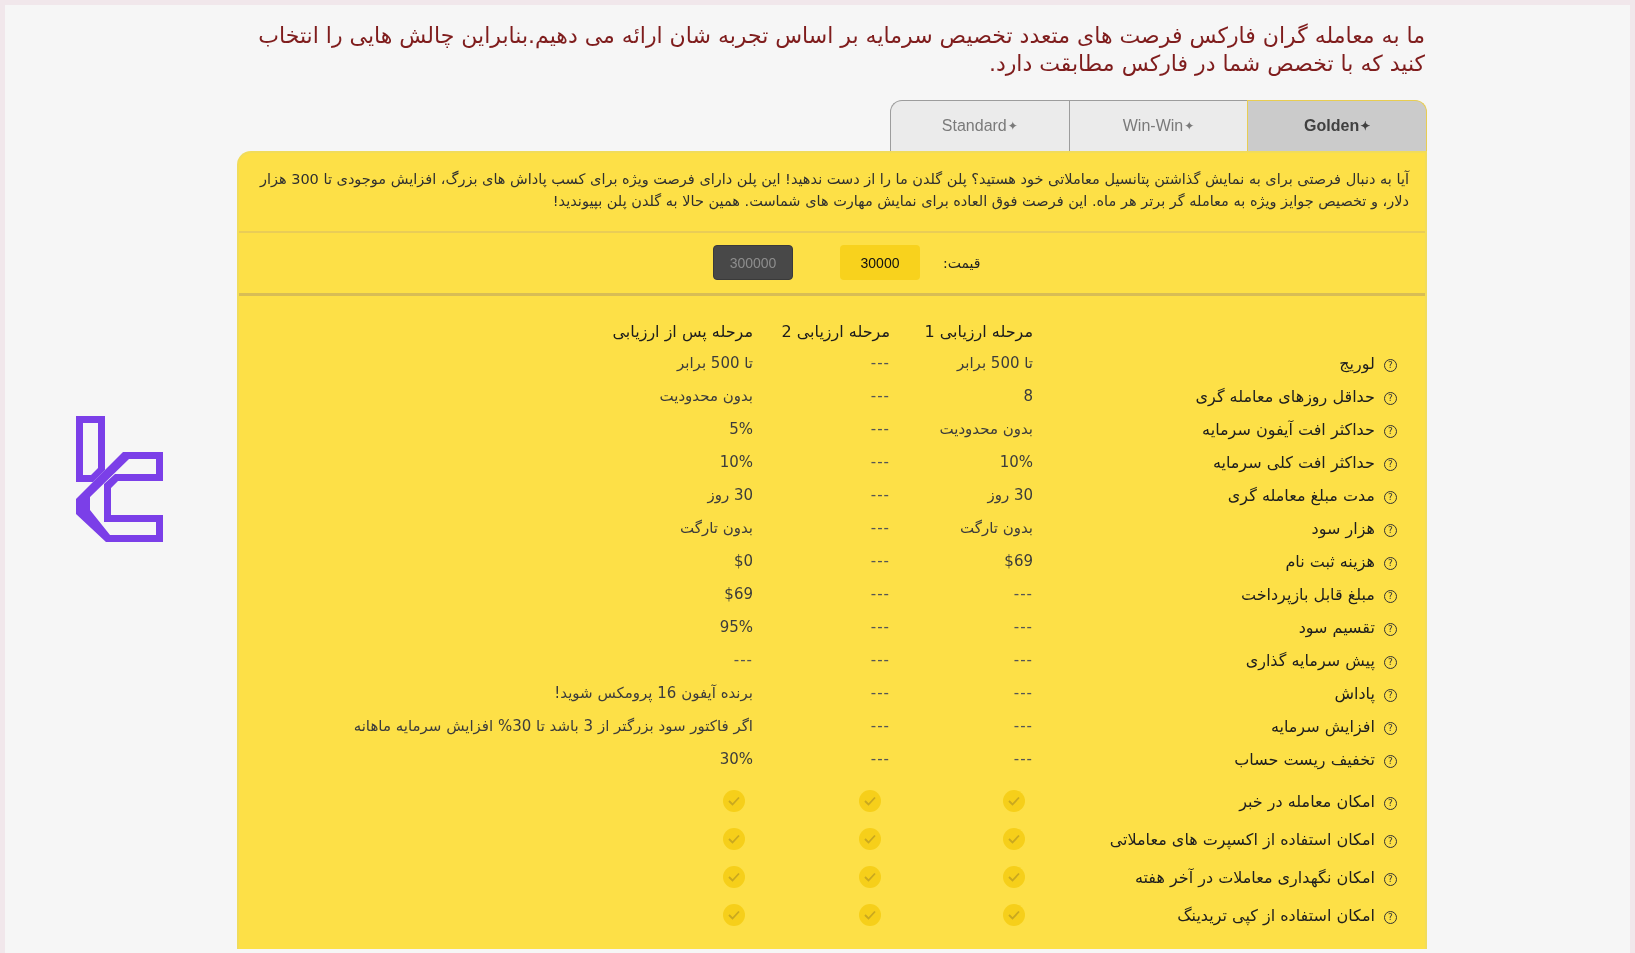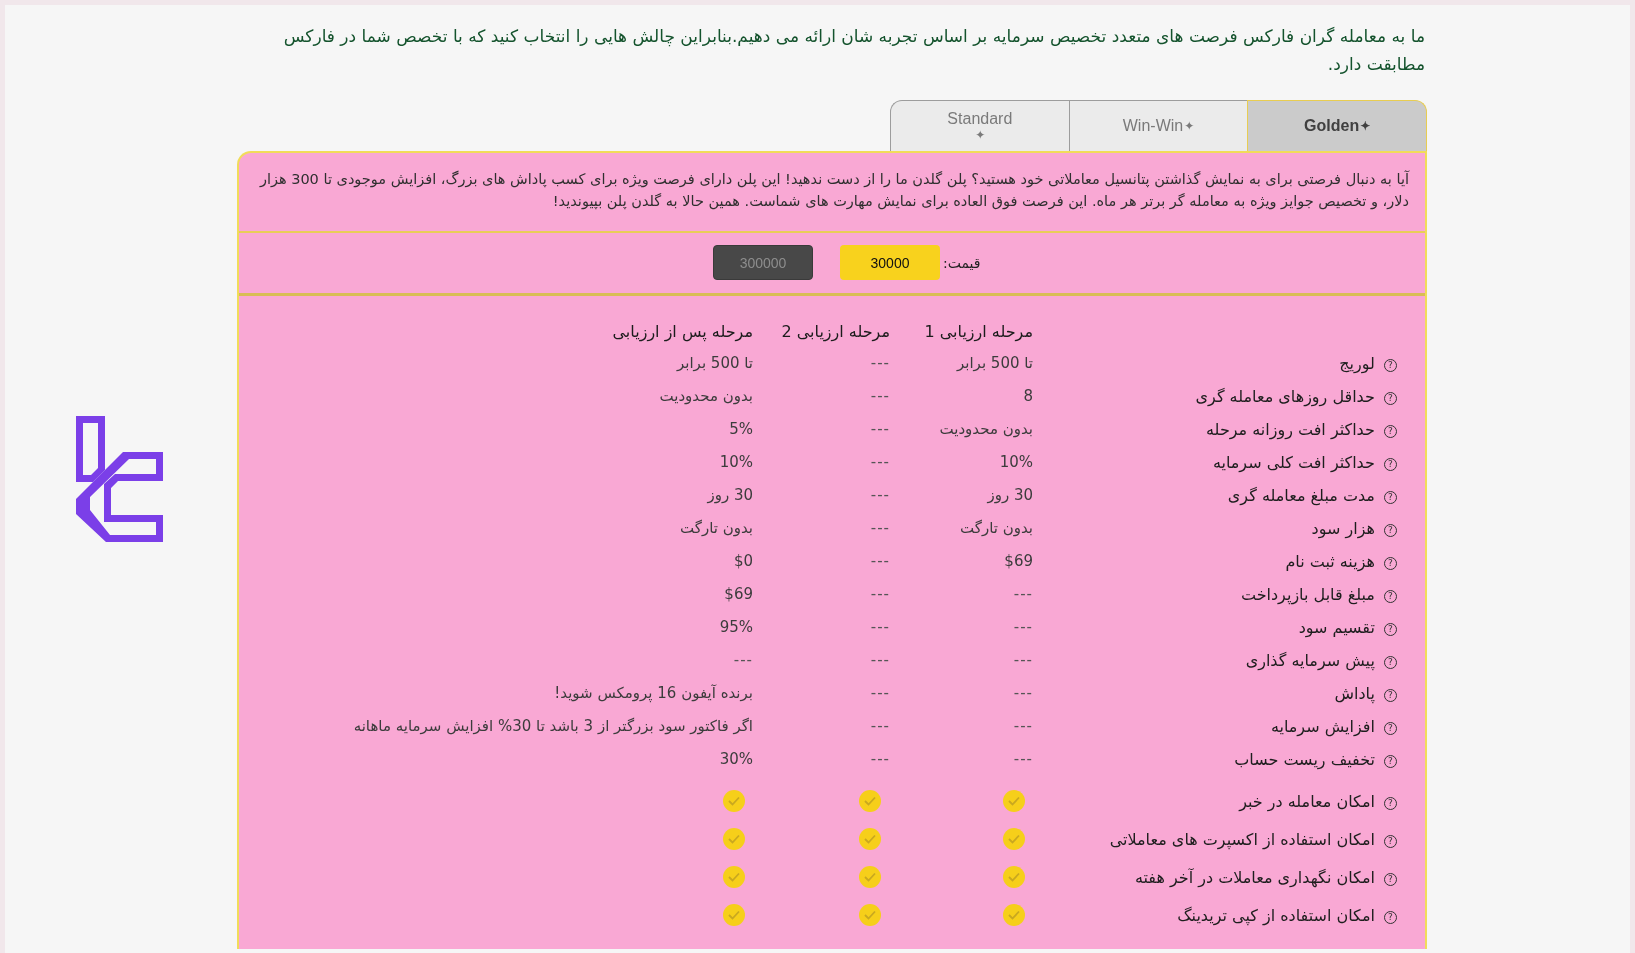--- a/index.html
+++ b/index.html
@@ -9,62 +9,62 @@
       font-family: "DejaVu Sans", sans-serif;
       position: relative;
     }
     .frame {
       position: absolute; left: 5px; top: 5px; right: 5px; bottom: 0;
       background: #f6f6f6;
     }
     .intro {
       position: absolute; left: 255px; top: 22px; width: 1170px;
       direction: rtl; text-align: right;
-      font-size: 17px; line-height: 28px; color: #14532d;
+      font-size: 22px; line-height: 28px; color: #7f1d1d;
     }
     .logo { position: absolute; left: 73px; top: 411px; width: 92px; height: 131px; }
 
     .tabs { position: absolute; left: 890px; top: 100px; width: 537px; height: 51px; display: flex; }
     .tab {
       flex: 1; display: flex; align-items: center; justify-content: center;
       background: #ebebeb; color: #7a7a7a; font-size: 16px;
       font-family: "Liberation Sans", sans-serif;
       border-top: 1px solid #9c9c9c; border-left: 1px solid #9c9c9c;
       cursor: pointer;
     }
-    .tab.first { border-top-left-radius: 12px; flex-direction: column; }
+    .tab.first { border-top-left-radius: 12px; }
     .tab.active {
       background: #cbcbcb; color: #404040; font-weight: bold;
       border-top: 1px solid #e8cd52; border-left: 1px solid #e8cd52; border-right: 1px solid #e8cd52;
       border-top-right-radius: 12px;
     }
     .tab .star { font-size: 12px; margin-left: 1px; }
 
     .panel {
       position: absolute; left: 237px; top: 151px; width: 1190px; height: 798px;
-      background: #f9a8d4;
+      background: #fde047;
       border: 2px solid #f1dc5a; border-bottom: none;
       border-top-left-radius: 14px;
     }
     .desc {
       position: absolute; left: 0; right: 0; top: 0; height: 80px;
       direction: rtl; text-align: right;
       padding: 15px 16px 0 16px;
       font-size: 14.5px; line-height: 22px; color: #2f2f2f;
       border-bottom: 2px solid #e9cd57;
     }
     .price-row {
       position: absolute; left: 0; right: 0; top: 80px; height: 63px;
       border-bottom: 3px solid #d8bd55;
     }
     .price-label {
       position: absolute; left: 704px; top: 22px; font-size: 14px; color: #222; direction: rtl;
     }
     .price-btn {
-      position: absolute; top: 12px; height: 35px; width: 100px; border-radius: 4px;
+      position: absolute; top: 12px; height: 35px; width: 80px; border-radius: 4px;
       display: flex; align-items: center; justify-content: center;
       font-family: "Liberation Sans", sans-serif; font-size: 14px; cursor: pointer;
     }
     .price-btn.yellow { left: 601px; background: #f8d21d; color: #111; text-align: center; }
     .price-btn.dark { left: 474px; background: #484848; color: #8d8d8d; border: 1px solid #3a3a3a; }
 
     .table { position: absolute; left: 0; right: 0; top: 165px; }
     .hdr, .trow { position: relative; height: 33px; }
     .hdr { height: 36px; }
     .cell {
@@ -141,21 +141,21 @@
           <span class="cell c2 dash">---</span>
           <span class="cell c3">تا 500 برابر</span>
         </div>
         <div class="trow">
           <span class="cell c-label"><span class="help">?</span> <span>حداقل روزهای معامله گری</span></span>
           <span class="cell c1">8</span>
           <span class="cell c2 dash">---</span>
           <span class="cell c3">بدون محدودیت</span>
         </div>
         <div class="trow">
-          <span class="cell c-label"><span class="help">?</span> <span>حداکثر افت روزانه مرحله</span></span>
+          <span class="cell c-label"><span class="help">?</span> <span>حداکثر افت آیفون سرمایه</span></span>
           <span class="cell c1">بدون محدودیت</span>
           <span class="cell c2 dash">---</span>
           <span class="cell c3">5%</span>
         </div>
         <div class="trow">
           <span class="cell c-label"><span class="help">?</span> <span>حداکثر افت کلی سرمایه</span></span>
           <span class="cell c1">10%</span>
           <span class="cell c2 dash">---</span>
           <span class="cell c3">10%</span>
         </div>

